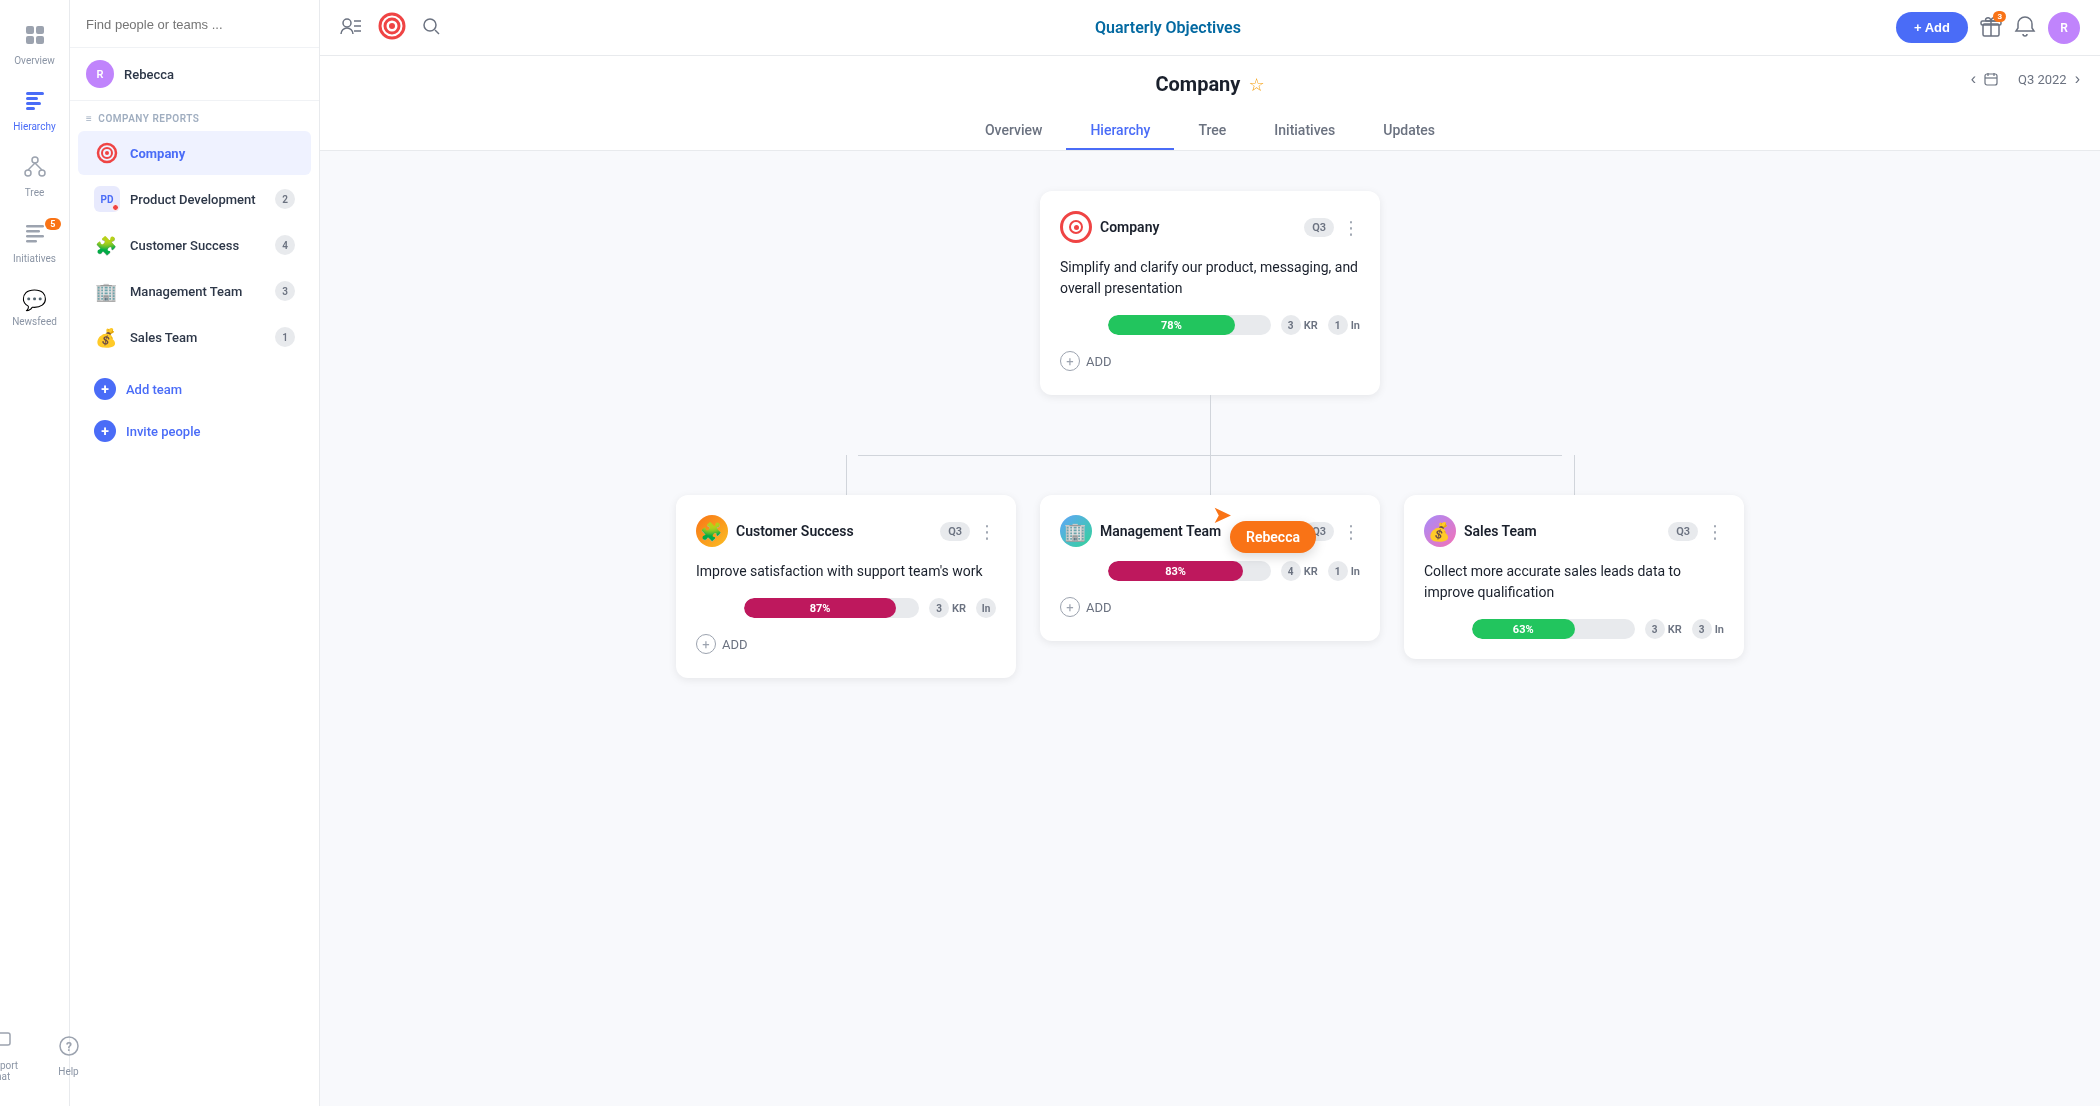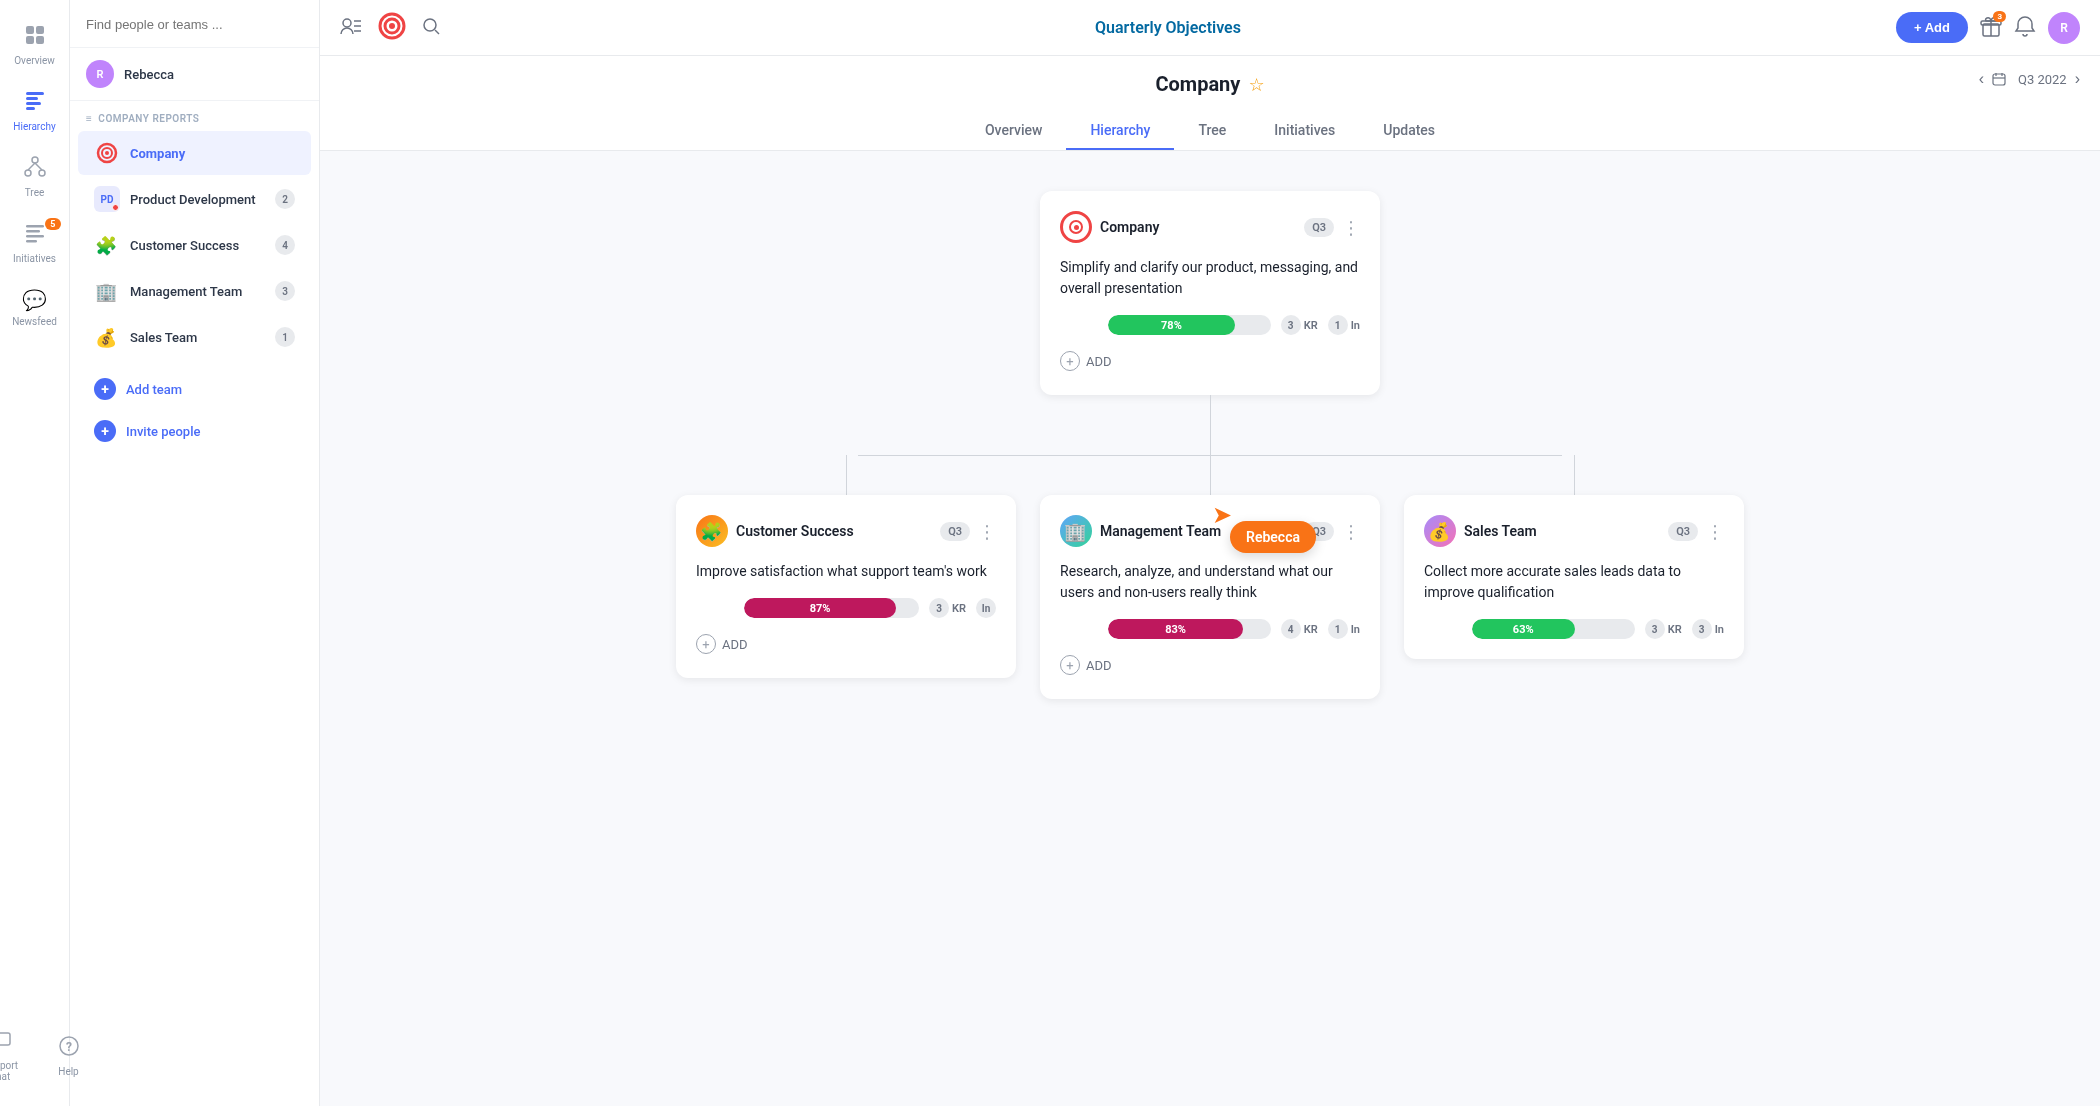--- a/index.html
+++ b/index.html
@@ -696,21 +696,21 @@
 
   <div class="page-content">
 
     <div class="tab-bar" style="position:relative;">
       <div class="page-title-row">
         <span class="page-title-text">Company</span>
         <span class="star-icon">☆</span>
       </div>
       <div style="position:absolute;right:20px;top:14px;display:flex;align-items:center;gap:8px;">
         <button class="quarter-btn">‹</button>
-        <span style="font-size:13px;color:#6b7280;display:flex;align-items:center;gap:12px;">
+        <span style="font-size:13px;color:#6b7280;display:flex;align-items:center;gap:20px;">
           <svg width="14" height="14" viewBox="0 0 14 14" fill="none">
               <rect x="1" y="2" width="12" height="11" rx="2" stroke="#6b7280" stroke-width="1.2"></rect>
               <line x1="4" y1="1" x2="4" y2="4" stroke="#6b7280" stroke-width="1.2"></line>
               <line x1="10" y1="1" x2="10" y2="4" stroke="#6b7280" stroke-width="1.2"></line>
               <line x1="1" y1="6" x2="13" y2="6" stroke="#6b7280" stroke-width="1.2"></line>
             </svg>
           <span>Q3 2022</span>
         </span>
         <button class="quarter-btn">›</button>
       </div>
@@ -766,21 +766,21 @@
 
         <div class="tree-child-wrapper">
           <div class="tree-child-connector"></div>
           <div class="okr-card">
             <div class="okr-card-header">
               <div class="okr-team-icon avatar-cs" style="font-size:18px;border-radius:50%;">🧩</div>
               <span class="okr-team-name">Customer Success</span>
               <span class="okr-quarter-badge">Q3</span>
               <span class="okr-menu">⋮</span>
             </div>
-            <div class="okr-objective">Improve satisfaction what support team's work</div>
+            <div class="okr-objective">Improve satisfaction with support team's work</div>
             <div class="okr-progress-row">
               <div class="progress-bar-container">
                 <div class="progress-bar progress-cyan" style="width:87%;">87%</div>
               </div>
               <div class="kr-badge">
                 <div class="kr-count">3</div>
                 <span>KR</span>
               </div>
               <div class="in-badge">
                 <div class="in-count">In</div>
@@ -795,21 +795,20 @@
 
         <div class="tree-child-wrapper">
           <div class="tree-child-connector"></div>
           <div class="okr-card">
             <div class="okr-card-header">
               <div class="okr-team-icon avatar-mt" style="font-size:18px;border-radius:50%;">🏢</div>
               <span class="okr-team-name">Management Team</span>
               <span class="okr-quarter-badge">Q3</span>
               <span class="okr-menu">⋮</span>
             </div>
-            <div class="okr-objective">Research, analyze, and understand what our users and non-users really think</div>
             <div class="okr-progress-row">
               <div class="progress-bar-container">
                 <div class="progress-bar progress-cyan" style="width:83%;">83%</div>
               </div>
               <div class="kr-badge">
                 <div class="kr-count">4</div>
                 <span>KR</span>
               </div>
               <div class="in-badge">
                 <div class="in-count">1</div>

